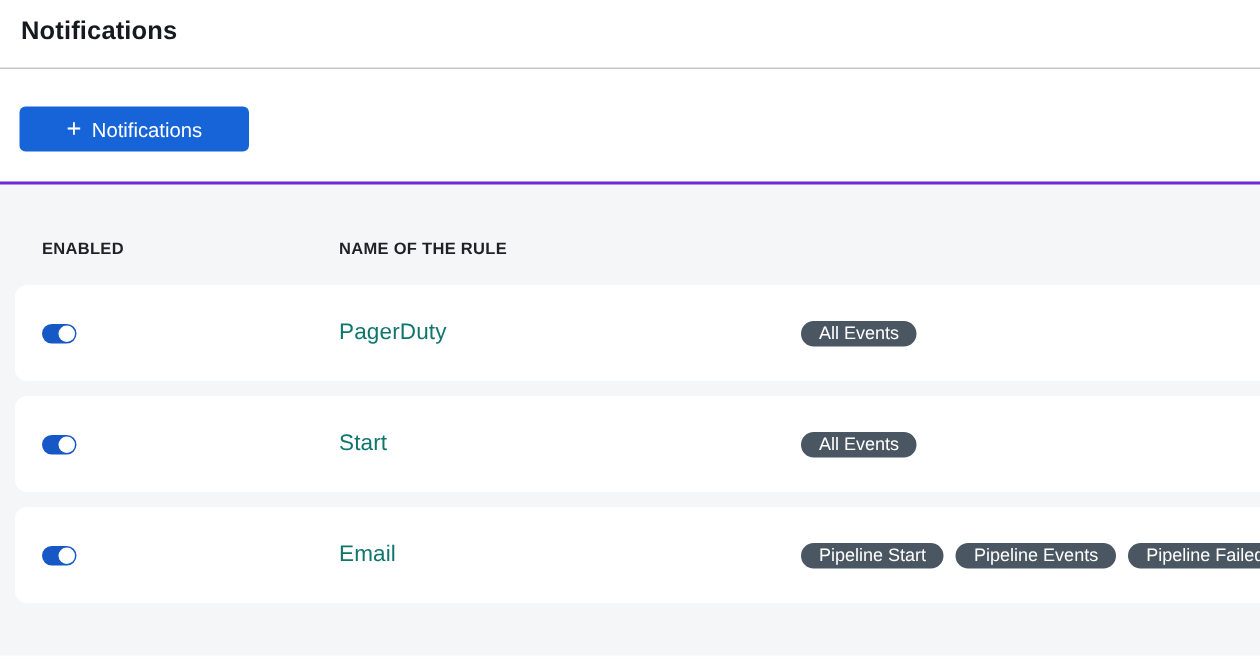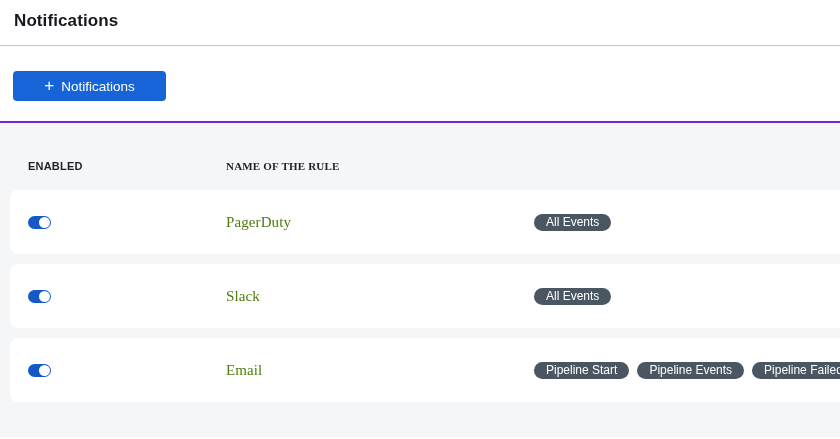--- a/index.html
+++ b/index.html
@@ -53,21 +53,21 @@
     padding: 37px 0 0 18px;
   }
   .th {
     font-size: 11px;
     font-weight: 700;
     color: #1e2125;
     letter-spacing: 0.2px;
     text-transform: uppercase;
   }
   .col-enabled { width: 198px; flex: none; }
-  .col-name    { width: 308px; flex: none; font-family: Liberation Serif, serif; }
+  .col-name    { width: 308px; flex: none; }
   .col-events  { flex: 1; }
   .rows { margin-top: 18px; }
   .rule-row {
     width: 860px;              
     margin-left: 10px;
     margin-bottom: 10px;
     height: 64px;
     background: #ffffff;
     border-radius: 8px;
     display: flex;
@@ -86,21 +86,21 @@
   .toggle .knob {
     position: absolute;
     top: 1px; right: 1px;
     width: 11px; height: 11px;
     border-radius: 50%;
     background: #ffffff;
   }
   
   .rule-name {
     font-size: 15px;
-    color: #4d7c0f;
+    color: #0f766e;
     letter-spacing: 0.1px;
   }
   .pill-group { display: flex; gap: 8px; align-items: center; }
   .pill {
     display: inline-flex;
     align-items: center;
     background: #4a5661;
     color: #ffffff;
     font-size: 12px;
     line-height: 15px;
@@ -146,21 +146,21 @@
       </div>
     </div>
 
     <div class="rule-row">
       <div class="col-enabled">
         <div class="toggle" role="switch" aria-checked="true">
           <div class="knob"></div>
         </div>
       </div>
       <div class="col-name">
-        <span class="rule-name">Slack</span>
+        <span class="rule-name">Start</span>
       </div>
       <div class="col-events pill-group">
         <span class="pill">All Events</span>
       </div>
     </div>
 
     <div class="rule-row">
       <div class="col-enabled">
         <div class="toggle" role="switch" aria-checked="true">
           <div class="knob"></div>

